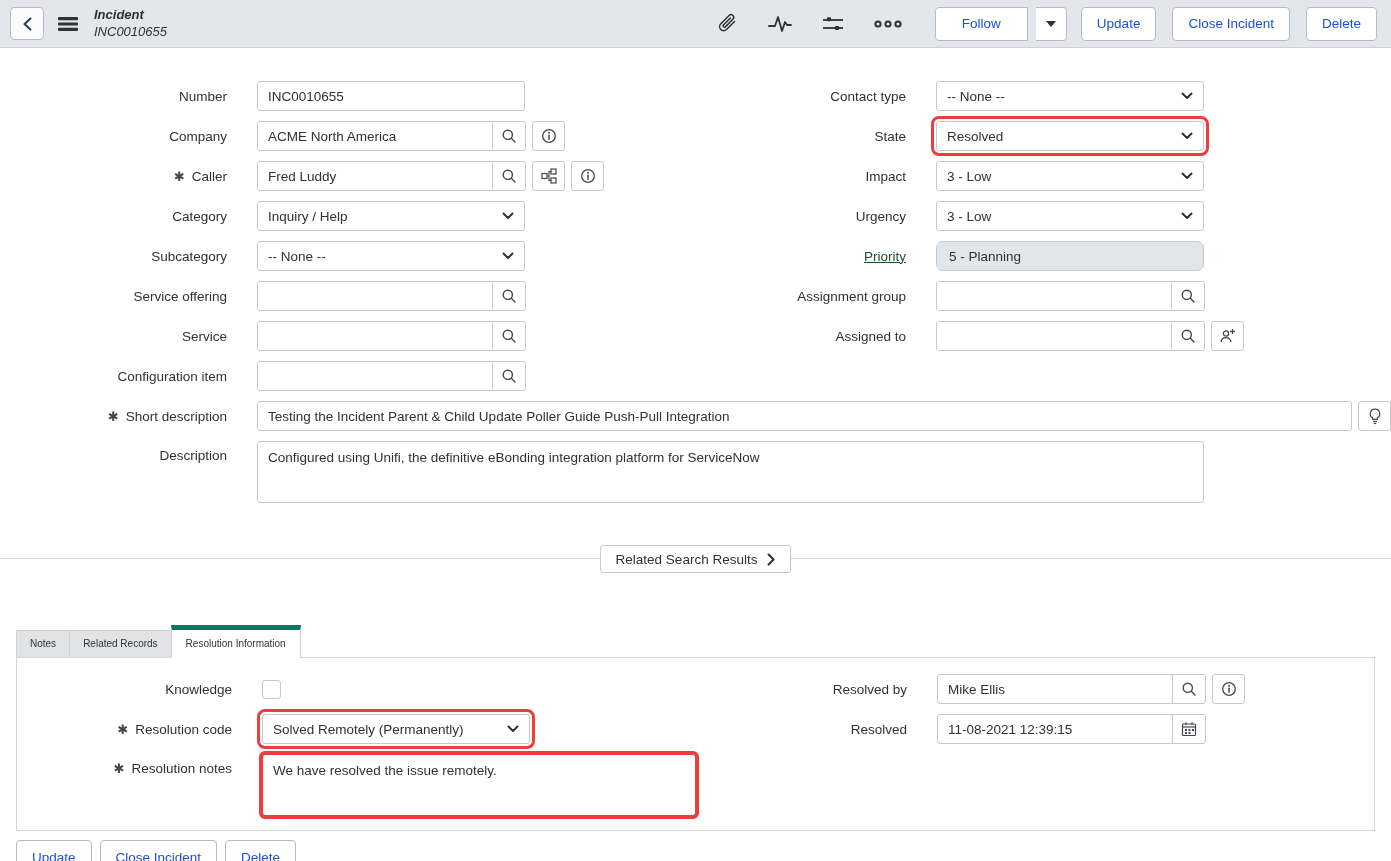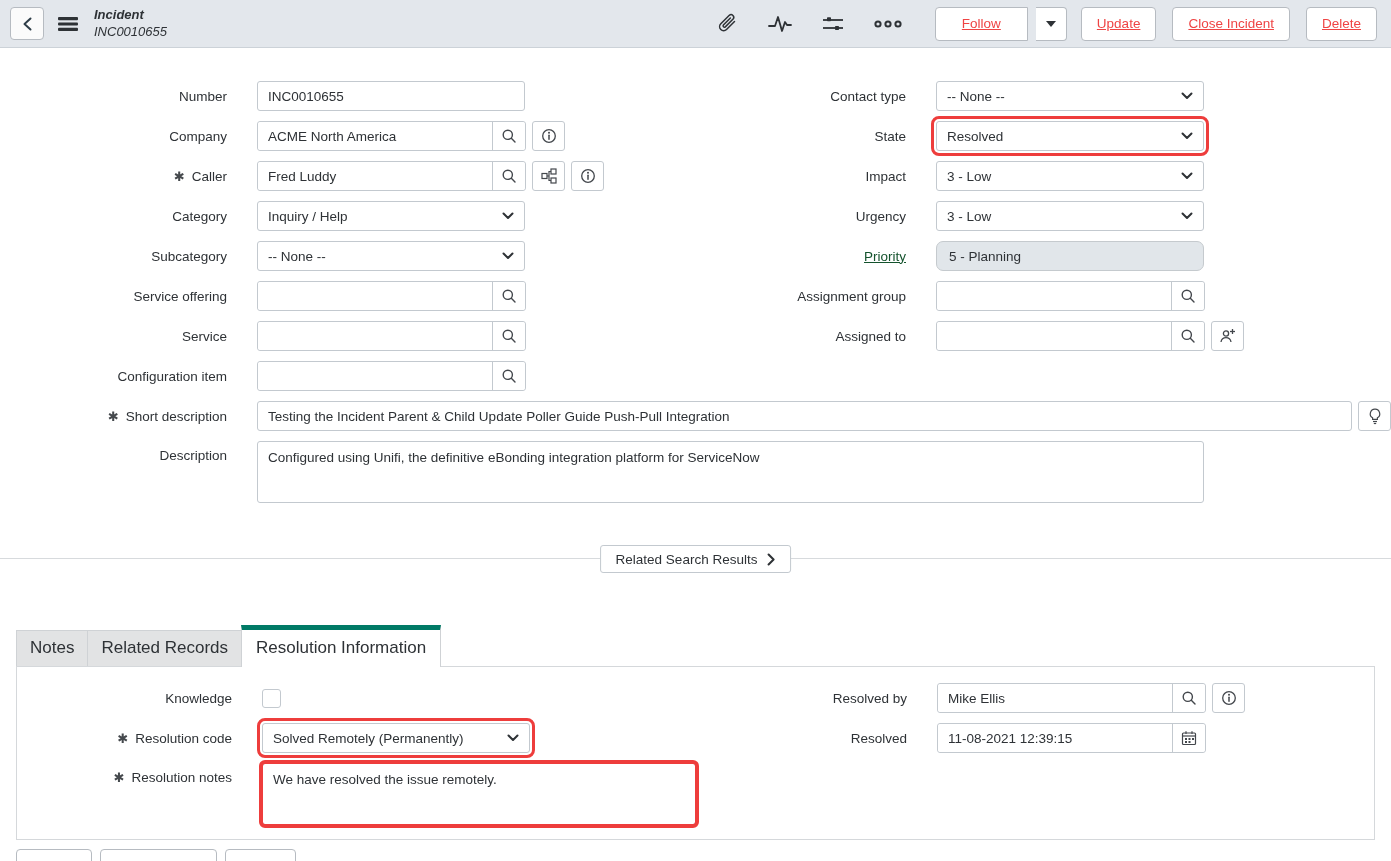--- a/index.html
+++ b/index.html
@@ -20,21 +20,21 @@
     width:34px; height:33px; background:#fbfbfb; border:1px solid #b6bbc1;
     border-radius:4px; display:flex; align-items:center; justify-content:center; cursor:pointer;
   }
   .menu-btn { border:none; background:transparent; padding:4px 6px; cursor:pointer; }
   .title-block { line-height:1.25; font-size:13px; margin-left:2px;font-style:italic; }
   .title-block .t1 { font-weight:700; }
   .topbar-spacer { flex:1; }
   .tool-icon { background:transparent; border:none; padding:0 10px; cursor:pointer; color:#2e3236; }
   .btn {
     height:34px; background:#fff; border:1px solid #b6bbc1; border-radius:4px;
-    padding:0 15px; font-family:inherit; font-size:13.5px; color:#ef4444; cursor:pointer; white-space:nowrap;text-decoration:underline;
+    padding:0 15px; font-family:inherit; font-size:13.5px; color:#1d4ed8; cursor:pointer; white-space:nowrap;
   }
   .btn-split { display:flex; margin:0 6px 0 14px; }
   .btn-split .main { border-radius:4px 0 0 4px; padding:0 26px; }
   .btn-split .caret { border-radius:0 4px 4px 0; border-left:none; padding:0 10px; }
   .topbar .btn + .btn { margin-left:8px; }
 
   
   .form-area { padding-top:33px; }
   .grid { display:grid; grid-template-columns:695px 696px; }
   .row { display:flex; align-items:center; height:30px; margin-bottom:10px; }
@@ -85,21 +85,21 @@
     position:absolute; left:50%; transform:translateX(-50%); top:0;
     height:28px; background:#fff; border:1px solid #c3c9cf; border-radius:3px;
     padding:0 15px; display:flex; align-items:center; gap:10px; font-family:inherit;
     font-size:13.5px; color:#2e3236; cursor:pointer;
   }
 
   
   .tabbar { display:flex; align-items:flex-end; margin:52px 16px 0 16px; position:relative; z-index:2; }
   .tab {
     background:#e2e3e4; border:1px solid #cfd2d5; border-bottom:none;
-    padding:7px 13px 8px 13px; cursor:pointer; margin-right:-1px; font-size:17px;
+    padding:7px 13px 8px 13px; cursor:pointer; margin-right:-1px; font-size:10px;
   }
   .tab.active {
     background:#fff; border-top:5px solid #007a66; padding:8px 14px 9px 14px; margin-bottom:-1px;
   }
   .panel {
     margin:0 16px; border:1px solid #d5d8db; padding:16px 0 14px 0; position:relative; z-index:1; background:#fff;
   }
   .panel .grid { grid-template-columns:679px 680px; }
   .panel .lbl { width:215px; flex:0 0 215px; }
   .panel .col-r .lbl { width:211px; flex:0 0 211px; }

